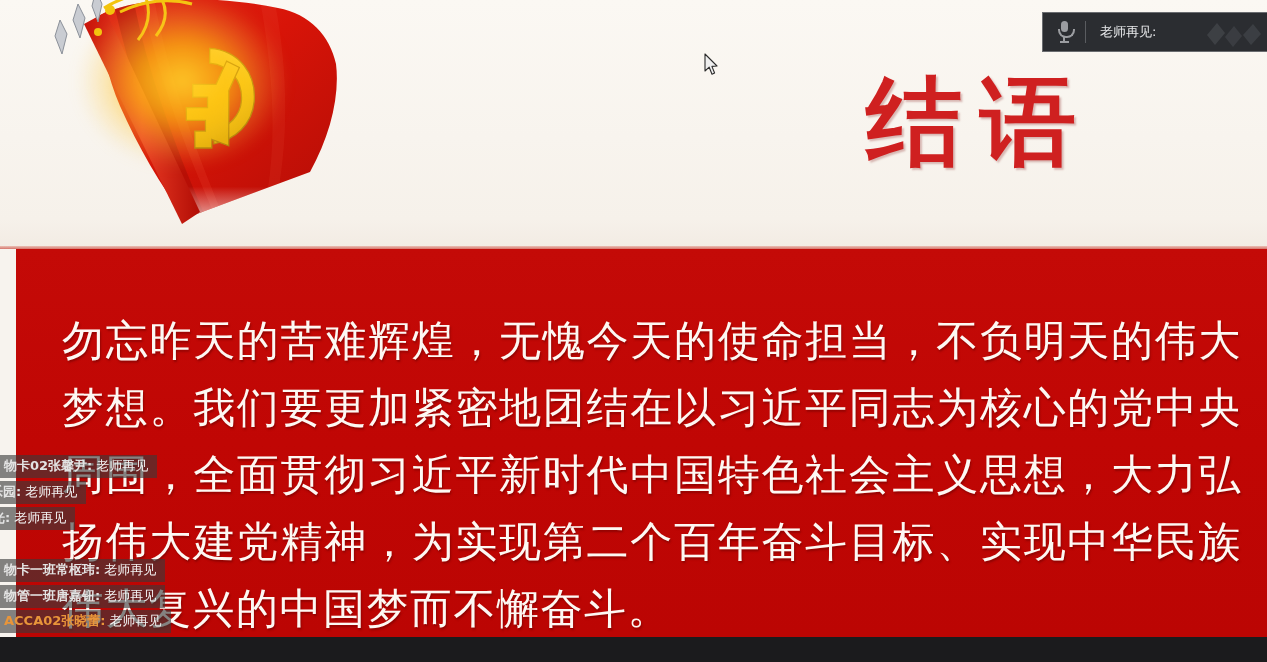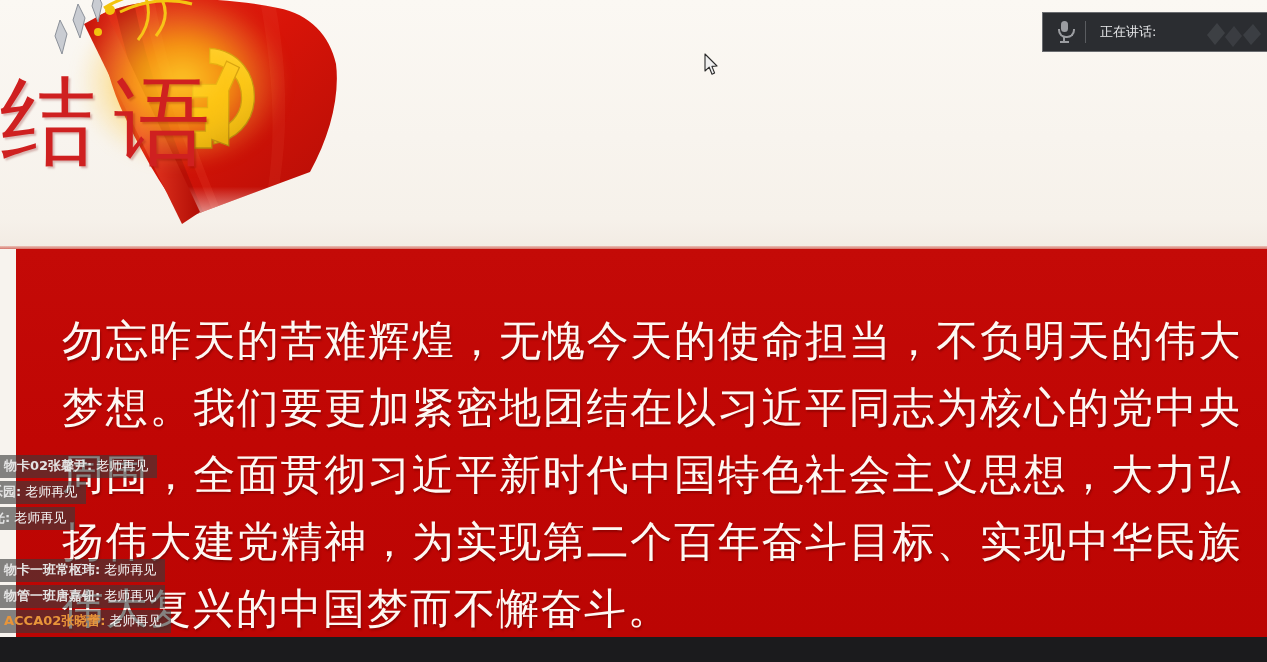--- a/index.html
+++ b/index.html
@@ -42,24 +42,24 @@
     width: 300px; height: 250px;
     background: radial-gradient(ellipse 46% 46% at 48% 42%, rgba(255,208,40,.95) 0%, rgba(255,193,20,.72) 32%, rgba(255,200,60,.30) 56%, rgba(255,225,140,0) 76%);
     filter: blur(7px);
   }
 
   
   .slide-title {
     position: absolute;
     left: 0; top: 74px;
     width: 1094px;
-    text-align: left;
+    text-align: right;
     font-family: "DejaVu Sans", "Liberation Sans", sans-serif;
     font-size: 96px;
-    font-weight: normal;
+    font-weight: bold;
     letter-spacing: 18px;
     color: #cf2020;
     text-shadow: 2px 2px 2px rgba(120,0,0,.25);
     line-height: 1;
   }
 
   
   .slide-body {
     position: absolute;
     left: 16px; top: 249px;
@@ -258,21 +258,21 @@
   <div class="speaking-bar">
     <div class="mic-cell">
       <span class="mic-icon">
         <span class="cap"></span>
         <span class="arc"></span>
         <span class="stem"></span>
         <span class="base"></span>
       </span>
     </div>
     <div class="sep"></div>
-    <div class="speaking-label">正在讲话:</div>
+    <div class="speaking-label">老师再见:</div>
     <svg class="wm" viewBox="0 0 60 28">
       <path d="M6 16 L16 4 L24 14 L14 26 Z" fill="#9aa0a8" opacity=".55"></path>
       <path d="M24 18 L33 7 L41 17 L32 28 Z" fill="#9aa0a8" opacity=".45"></path>
       <path d="M42 16 L52 5 L60 15 L50 26 Z" fill="#9aa0a8" opacity=".5"></path>
     </svg>
   </div>
 
   <div class="chat-layer" id="chat-layer">
       <div class="chat-msg c-white" style="top: 455px; left: 0px;"><span class="who">物卡02张馨尹:</span><span class="txt">老师再见</span></div>
       <div class="chat-msg c-white" style="top: 481px; left: -14px;"><span class="who">乐园:</span><span class="txt">老师再见</span></div>

